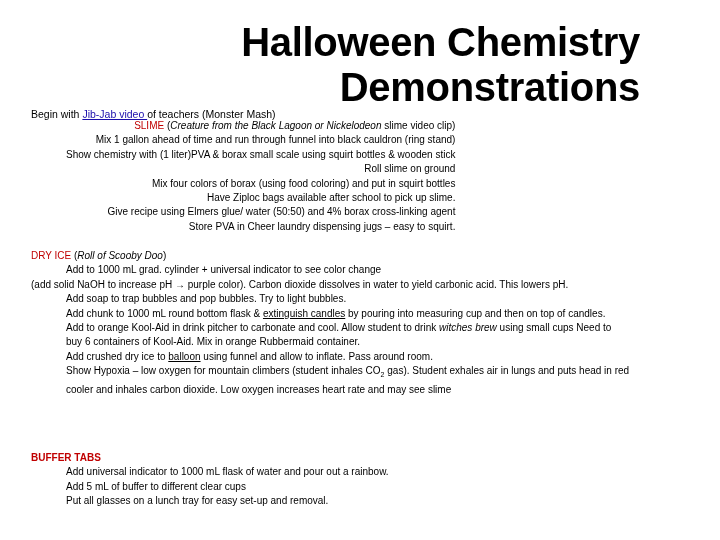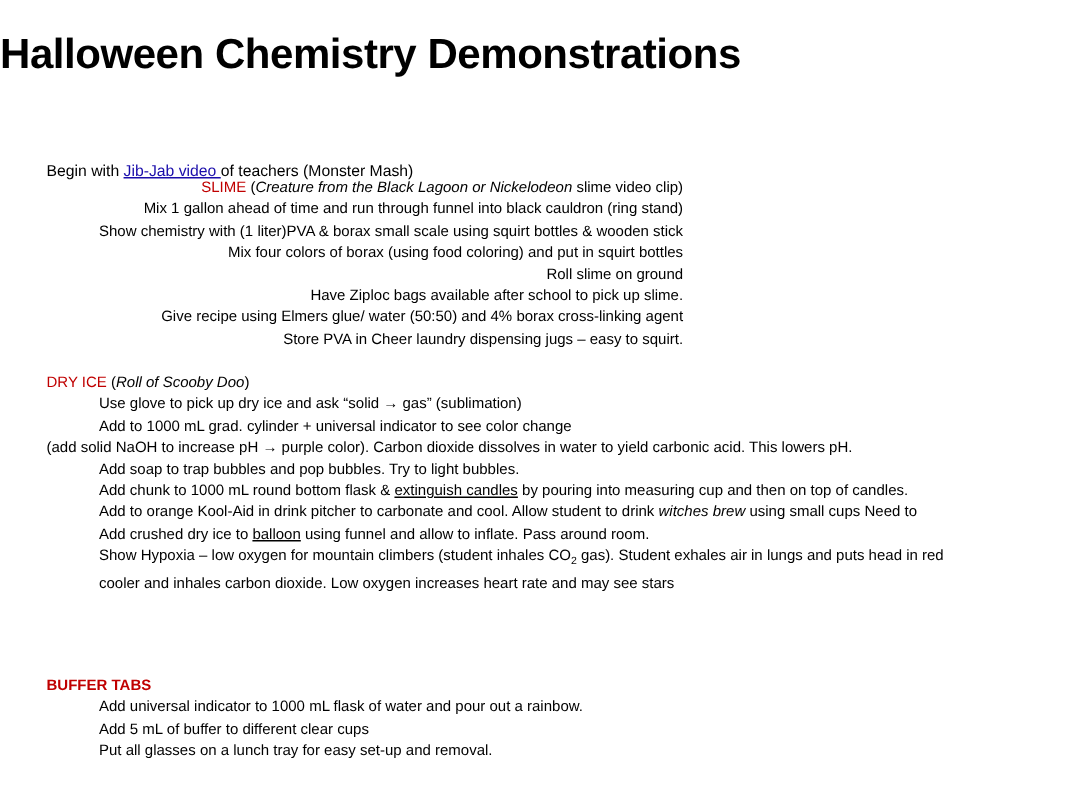--- a/index.html
+++ b/index.html
@@ -1,19 +1,19 @@
 <!DOCTYPE html>
 <html><head>
 <meta charset="utf-8">
 <style>
   html, body { margin: 0; padding: 0; background: #ffffff; }
   body { width: 720px; height: 540px; overflow: hidden; position: relative;
          font-family: "Liberation Sans", "DejaVu Sans", sans-serif; color: #000; }
-  .title { position: absolute; left: 0; top: 20px; width: 640px; text-align: left;
-           font-size: 28px; font-weight: bold; letter-spacing: -0.3px; }
+  .title { position: absolute; left: 0; top: 20px; width: 640px; text-align: right;
+           font-size: 40px; font-weight: bold; letter-spacing: -0.3px; }
   .intro { position: absolute; left: 31px; top: 108px; font-size: 10.5px; }
   .intro a { color: #1a0dab; text-decoration: underline; }
   .section { position: absolute; left: 31px; font-size: 10px; line-height: 14.4px; }
   .head { color: #c00000; }
   .head .sub { color: #000; font-style: italic; }
   .head .subplain { color: #000; }
   .ind { padding-left: 35px; white-space: nowrap; }
   .noind { padding-left: 0; white-space: nowrap; }
   .u { text-decoration: underline; }
   .ui { font-style: italic; }
@@ -28,48 +28,48 @@
 <div class="intro">
   <span>Begin with </span><a>Jib-Jab video </a><span>of teachers (Monster Mash)</span>
 </div>
 
 <div class="section" style="top:119px;text-align:right;">
   <div class="head">
     <span>SLIME</span><span class="subplain"> (</span><span class="sub">Creature from the Black Lagoon or Nickelodeon</span><span class="subplain"> slime video clip)</span>
   </div>
   <div class="ind">Mix 1 gallon ahead of time and run through funnel into black cauldron (ring stand)</div>
   <div class="ind">Show chemistry with (1 liter)PVA &amp; borax small scale using squirt bottles &amp; wooden stick</div>
+  <div class="ind">Roll slime on ground</div>
   <div class="ind">Mix four colors of borax (using food coloring) and put in squirt bottles</div>
-  <div class="ind">Roll slime on ground</div>
   <div class="ind">Have Ziploc bags available after school to pick up slime.</div>
   <div class="ind">Give recipe using Elmers glue/ water (50:50) and 4% borax cross-linking agent</div>
   <div class="ind">Store PVA in Cheer laundry dispensing jugs – easy to squirt.</div>
 </div>
 
 <div class="section" style="top:249px;">
   <div class="head">
     <span>DRY ICE</span><span class="subplain"> (</span><span class="sub">Roll of Scooby Doo</span><span class="subplain">)</span>
   </div>
-  <div class="ind">Use glove to pick up dry ice and ask “solid → gas” (sublimation)</div>
   <div class="ind">Add to 1000 mL grad. cylinder + universal indicator to see color change</div>
   <div class="noind">(add solid NaOH to increase pH → purple color).  Carbon dioxide dissolves in water to yield carbonic acid.  This lowers pH.</div>
   <div class="ind">Add soap to trap bubbles and pop bubbles.   Try to light bubbles.</div>
   <div class="ind">
     <span>Add chunk to 1000 mL round bottom flask &amp; </span><span class="u">extinguish candles</span><span> by pouring into measuring cup and then on top of candles.</span>
   </div>
   <div class="ind">
     <span>Add to orange Kool-Aid in drink pitcher to carbonate and cool.  Allow student to drink </span><span class="ui">witches brew</span><span> using small cups   Need to</span>
   </div>
+  <div class="ind">buy 6 containers of Kool-Aid.  Mix in orange Rubbermaid container.</div>
   <div class="ind">
     <span>Add crushed dry ice to </span><span class="u">balloon</span><span> using funnel and allow to inflate.  Pass around room.</span>
   </div>
   <div class="ind">
     <span>Show Hypoxia – low oxygen for mountain climbers (student inhales CO</span><sub>2</sub><span> gas).   Student exhales air in lungs and puts head in red</span>
   </div>
-  <div class="ind">cooler and inhales carbon dioxide.  Low oxygen increases heart rate and may see stars</div>
+  <div class="ind">cooler and inhales carbon dioxide.  Low oxygen increases heart rate and may see slime</div>
 </div>
 
 <div class="section" style="top:451px;">
   <div class="buffer-head">BUFFER TABS</div>
   <div class="ind">Add universal indicator to 1000 mL flask of water and pour out a rainbow.</div>
   <div class="ind">Add 5  mL of buffer to different clear cups</div>
   <div class="ind">Put all glasses on a lunch tray for easy set-up and removal.</div>
 </div>
 
 </body></html>

